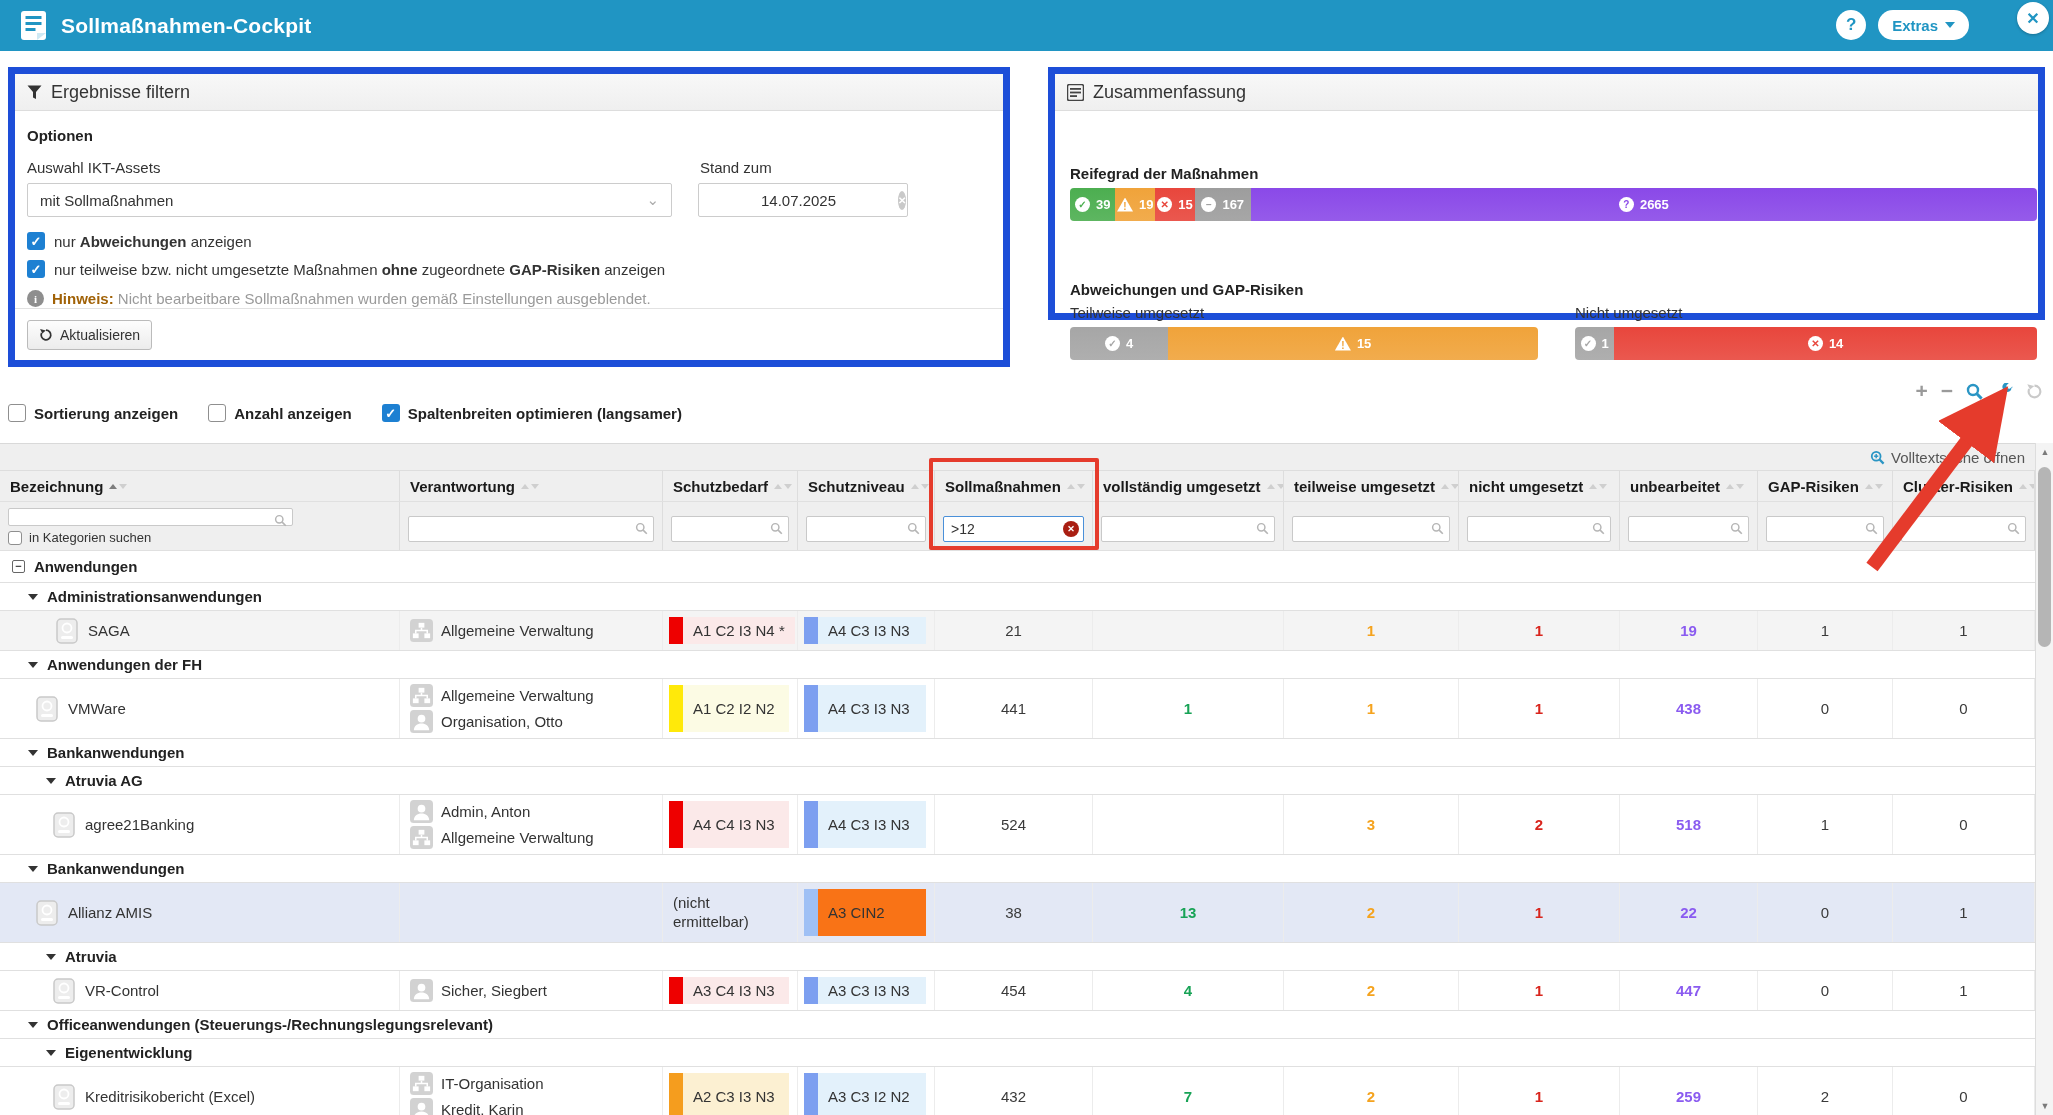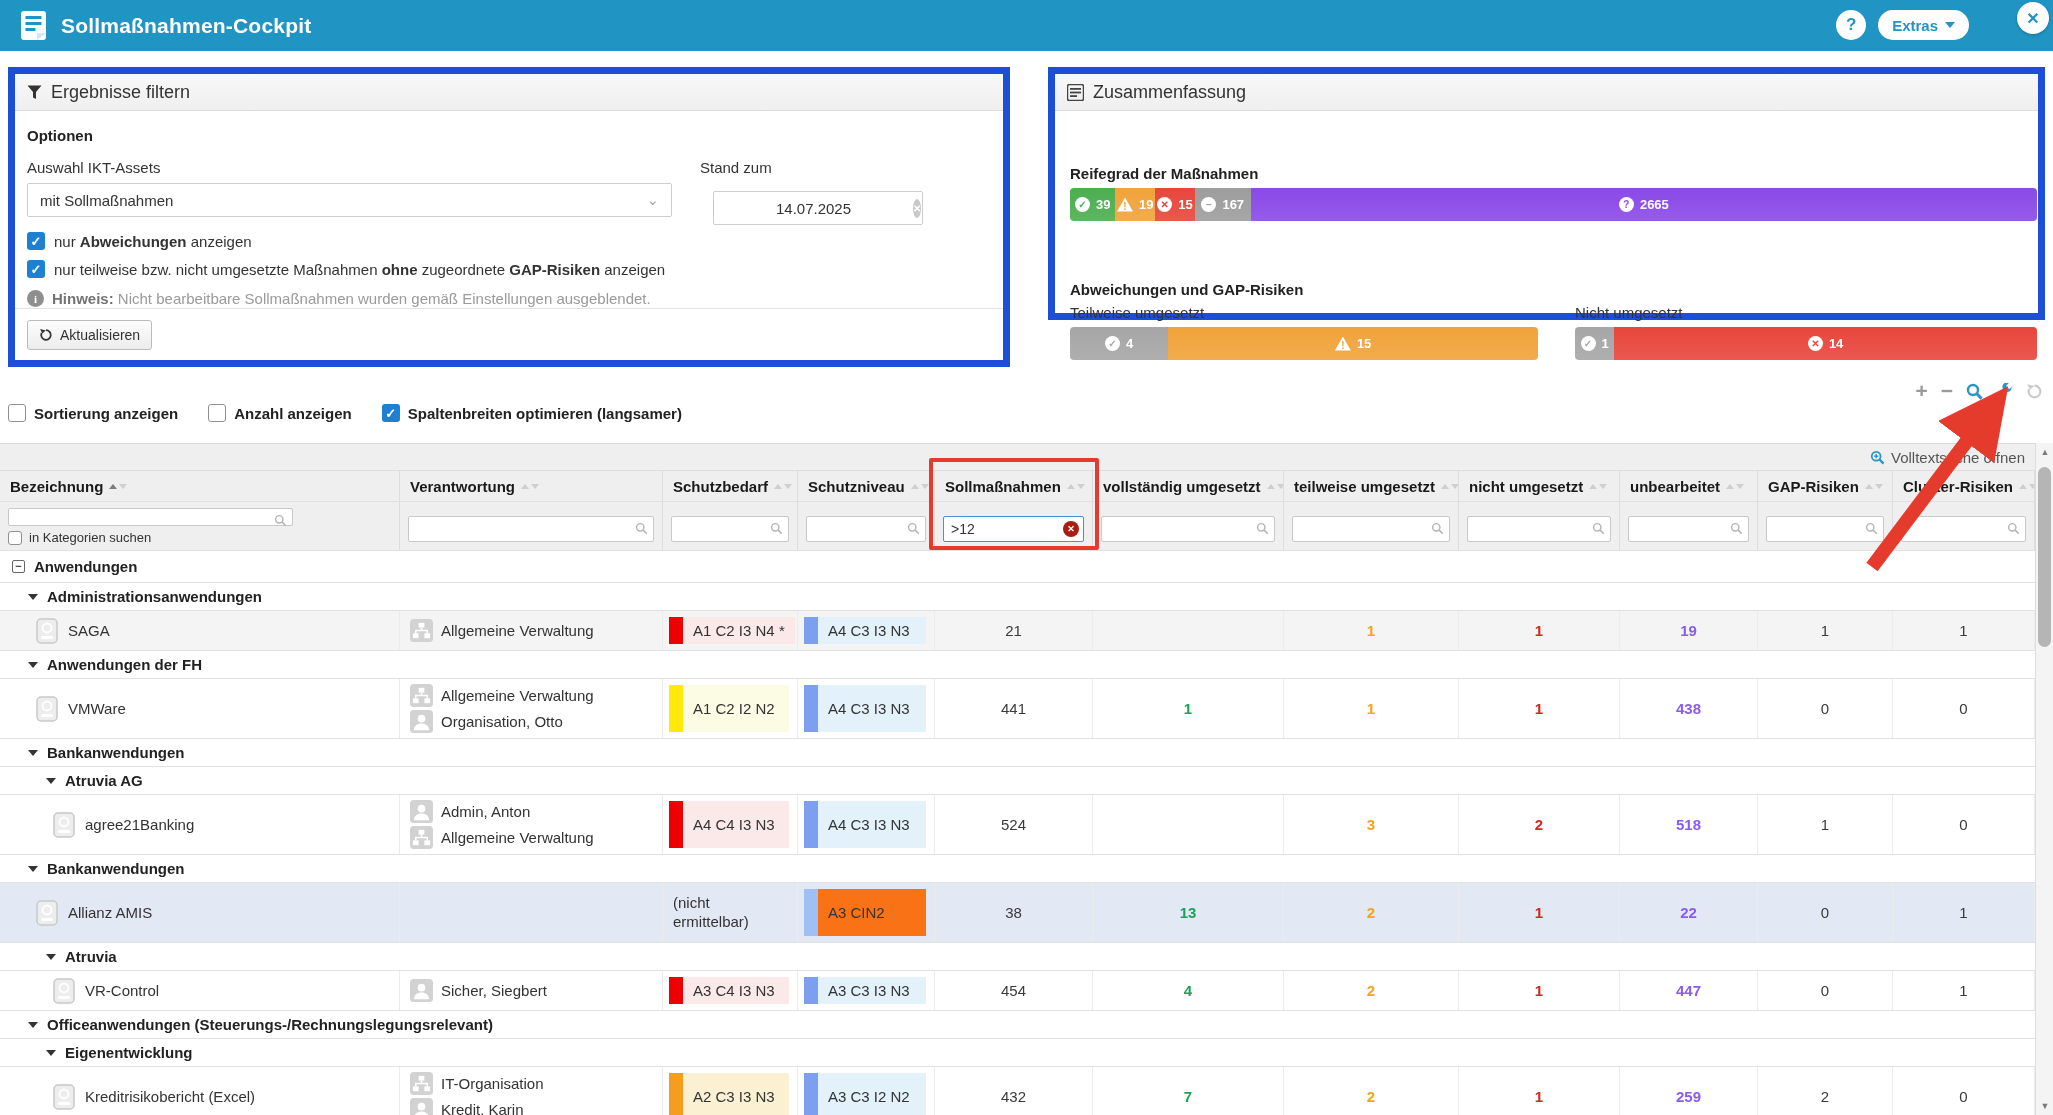--- a/index.html
+++ b/index.html
@@ -37,21 +37,21 @@
     display:flex; align-items:center; background:#fff; }
   .date-wrap input { border:none; outline:none; flex:1; text-align:center; font-size:15px; color:#333; font-family:inherit; }
   .clear-circle { width:19px; height:19px; border-radius:50%; background:#c9c9c9; color:#fff; font-size:10px; font-weight:bold;
     display:flex; align-items:center; justify-content:center; margin-right:8px; cursor:pointer; }
   .stand-label { position:absolute; left:685px; top:82px; }
   .cbx { width:18px; height:18px; border-radius:3px; display:inline-flex; align-items:center; justify-content:center; flex:none; }
   .cbx.on { background:#1d80d2; color:#fff; font-size:13px; font-weight:bold; }
   .cbx.off { background:#fff; border:1px solid #8f8f8f; }
   .cb-line { position:absolute; left:12px; display:flex; align-items:center; gap:9px; font-size:15px; color:#333; }
   .hint-line { position:absolute; left:12px; top:200px; display:flex; align-items:center; gap:8px; font-size:15px; color:#9a9a9a; }
-  .hint-line b { color:#737373; }
+  .hint-line b { color:#a16207; }
   .info-ic { width:17px; height:17px; border-radius:50%; background:#8e8e8e; color:#fff; font-size:11px; font-weight:bold;
     font-family:"Liberation Serif", serif; display:flex; align-items:center; justify-content:center; }
   .fp-footer { position:absolute; left:0; right:0; bottom:0; height:52px; border-top:1px solid #e2e2e2; display:flex; align-items:center; padding:0 12px; }
   .refresh-btn { height:30px; background:linear-gradient(#fdfdfd,#ececec); border:1px solid #bbb; border-radius:3px;
     padding:0 11px; display:flex; align-items:center; gap:7px; font-size:14px; color:#333; cursor:pointer; }
 
   .sm-body { position:relative; padding:0 15px; }
   .sm-label { position:absolute; font-weight:bold; font-size:15px; color:#222; }
   .bar { position:absolute; height:33px; border-radius:4px; overflow:hidden; display:flex; }
   .seg { display:flex; align-items:center; justify-content:center; gap:6px; color:#fff; font-size:13px; font-weight:bold; }
@@ -163,21 +163,21 @@
     <span>Ergebnisse filtern</span>
   </div>
   <div class="fp-body">
     <div class="lbl-bold" style="position:absolute;left:12px;top:16px;">Optionen</div>
     <div class="fld-label" style="position:absolute;left:12px;top:48px;">Auswahl IKT-Assets</div>
     <div class="select-box" style="top:72px;">
       <span>mit Sollmaßnahmen</span>
       <span class="chev">⌄</span>
     </div>
     <div class="fld-label stand-label" style="top:48px;">Stand zum</div>
-    <div class="date-wrap" style="top:80px;margin-left:15px;">
+    <div class="date-wrap" style="top:72px;">
       <input value="14.07.2025" style="">
       <span class="clear-circle">✕</span>
     </div>
     <div class="cb-line" style="top:121px;">
       <span class="cbx on">✓</span>
       <span><span>nur </span><b>Abweichungen</b><span> anzeigen</span></span>
     </div>
     <div class="cb-line" style="top:149px;">
       <span class="cbx on">✓</span>
       <span><span>nur teilweise bzw. nicht umgesetzte Maßnahmen </span><b>ohne</b><span> zugeordnete </span><b>GAP-Risiken</b><span> anzeigen</span></span>
@@ -485,21 +485,21 @@
           <span>Anwendungen</span>
         </div>
       </div>
       <div class="row grow" style="height: 28px;">
         <div class="gcell" style="padding-left: 28px;">
           <span class="tri-dn"></span>
           <span>Administrationsanwendungen</span>
         </div>
       </div>
       <div class="row drow shade" style="height: 40px;">
-        <div class="dcell name-cell" style="padding-left: 36px;">
+        <div class="dcell name-cell" style="padding-left: 56px;">
           <span>
             <svg width="22" height="26" viewBox="0 0 22 26">
               <rect x="1" y="1" width="20" height="24" rx="4" fill="#ededed" stroke="#c9c9c9" stroke-width="1.5"></rect>
               <circle cx="11" cy="10" r="4.5" fill="none" stroke="#fff" stroke-width="1.8"></circle>
               <rect x="5" y="18" width="12" height="3" rx="1.5" fill="#fff"></rect>
             </svg>
           </span>
           <span>SAGA</span>
         </div>
         <div class="dcell resp-cell">

